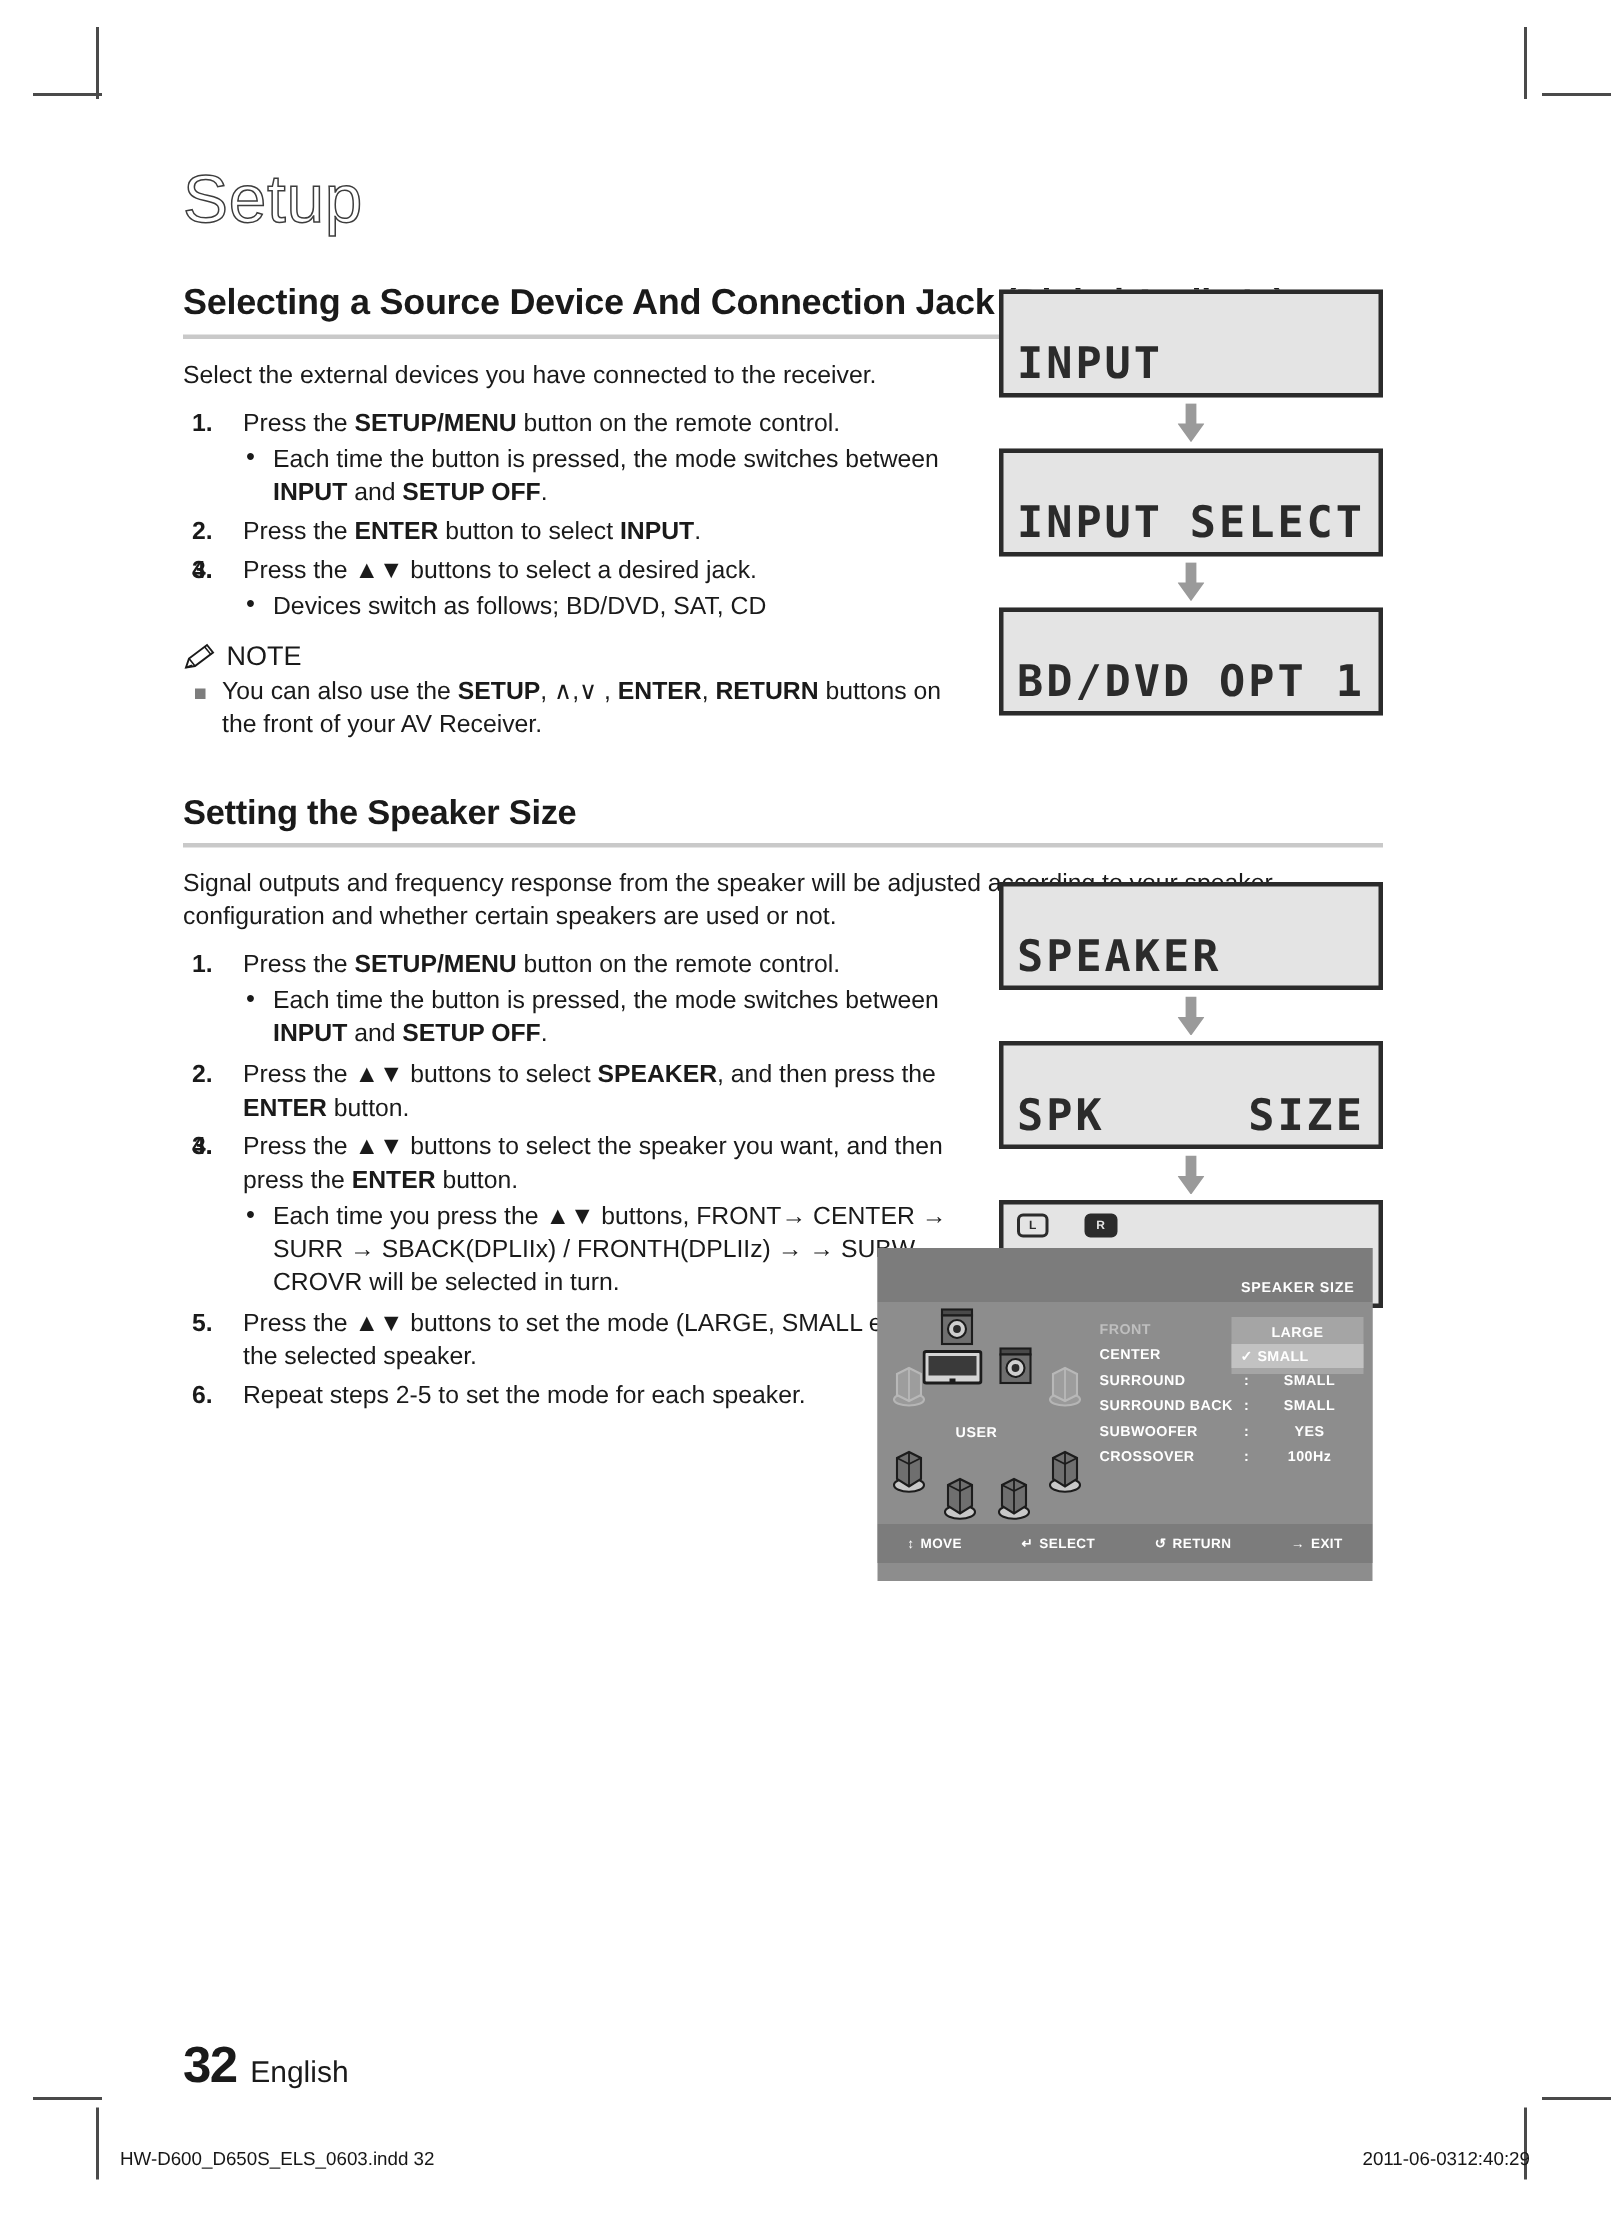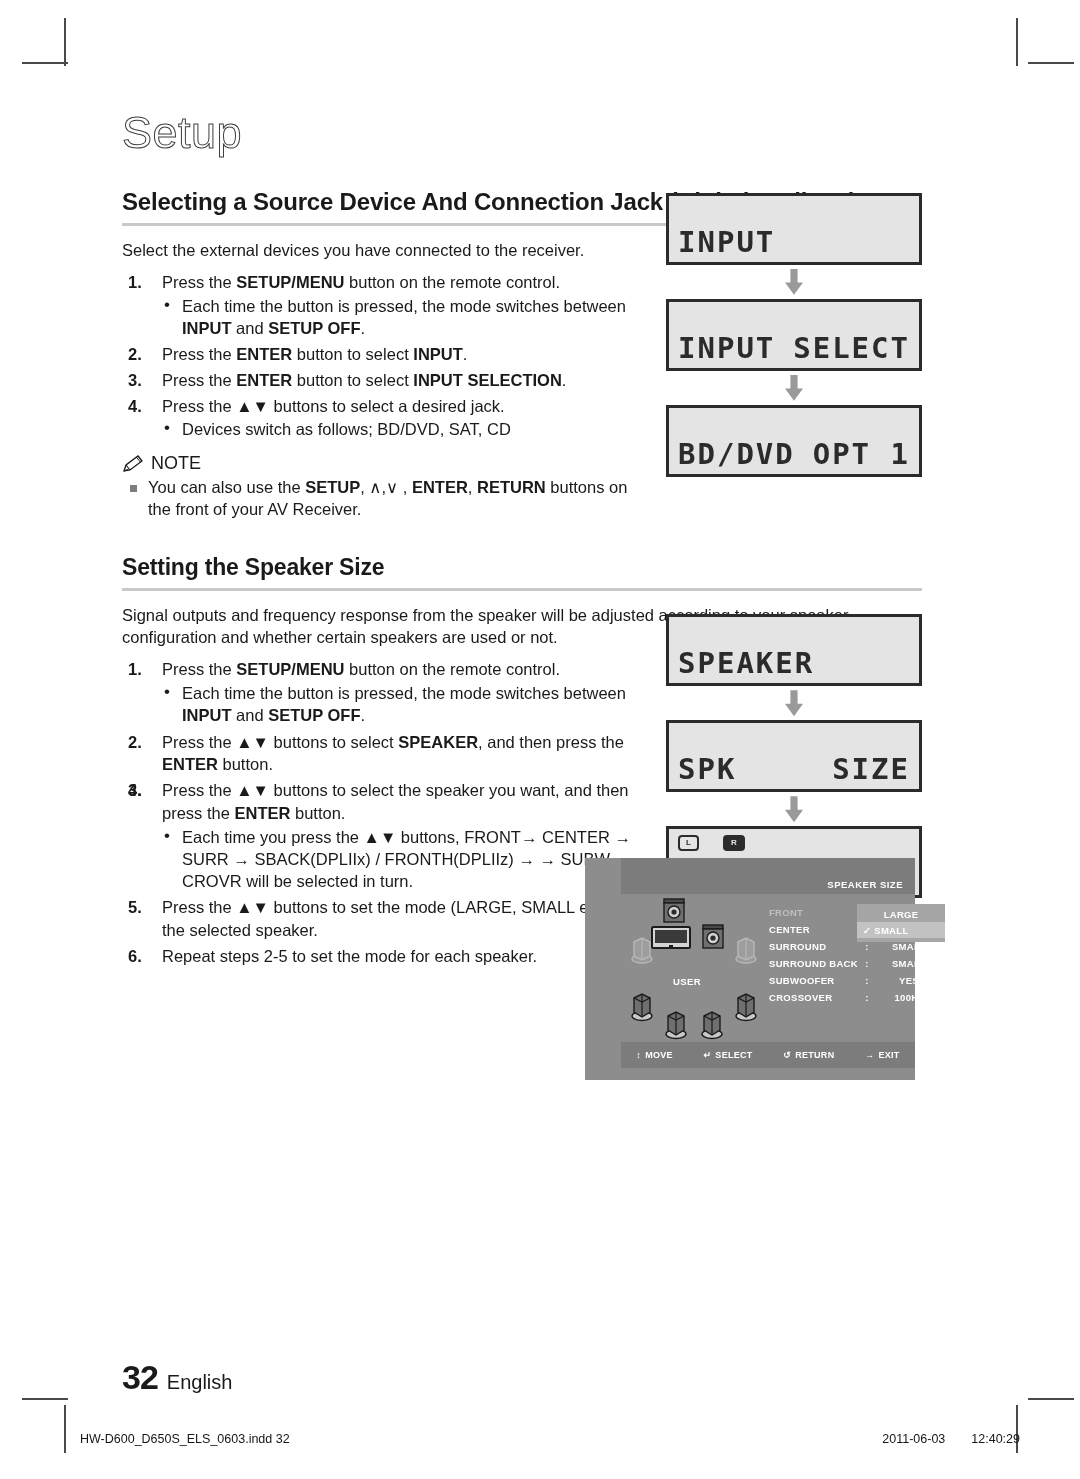--- a/index.html
+++ b/index.html
@@ -332,21 +332,21 @@
   .print-footer {
     position: absolute;
     left: 80px;
     right: 60px;
     top: 1432px;
     display: flex;
     justify-content: space-between;
     font-size: 12.5px;
     color: #161616;
   }
-  .print-footer .right { display: flex; gap: 26px; }
+  .print-footer .right { display: flex; }
 </style>
 </head>
 <body>
 
 <div class="crop v" style="left:64px; top:18px;"></div>
 <div class="crop h" style="left:22px; top:62px;"></div>
 <div class="crop v" style="left:1016px; top:18px;"></div>
 <div class="crop h" style="left:1028px; top:62px;"></div>
 <div class="crop v" style="left:64px; top:1405px;"></div>
 <div class="crop h" style="left:22px; top:1398px;"></div>
@@ -361,21 +361,21 @@
   <h2 class="topic">Selecting a Source Device And Connection Jack (Digital Audio In)</h2>
   <p class="intro">Select the external devices you have connected to the receiver.</p>
 
   <div class="row">
     <div class="textcol">
       <ol class="steps" id="topic1-steps">
           <li><span class="num">1.</span><span>Press the <b>SETUP/MENU</b> button on the remote control.</span><ul class="bullets">
               <li>Each time the button is pressed, the mode switches between <b>INPUT</b> and <b>SETUP OFF</b>.</li>
             </ul></li>
           <li><span class="num">2.</span><span>Press the <b>ENTER</b> button to select <b>INPUT</b>.</span></li>
-          <li><span class="num">3.</span><span>Press the <b>ENTER</b> button to select <b>INPUT SELECTION</b>.</span></li>
+          <li><span class="num">3.</span></li>
           <li><span class="num">4.</span><span>Press the ▲▼ buttons to select a desired jack.</span><ul class="bullets">
               <li>Devices switch as follows; BD/DVD, SAT, CD</li>
             </ul></li>
         </ol>
 
       <div class="note-head">
         <span class="pencil-icon">
           <svg viewBox="0 0 24 20" width="24" height="20">
             <path d="M2 17 L4 11 L16 2 L20 7 L8 16 Z" fill="#ffffff" stroke="#1a1a1a" stroke-width="1.3"></path>
             <path d="M4 11 L8 16" stroke="#1a1a1a" stroke-width="1.1"></path>
@@ -443,21 +443,21 @@
         </div>
         <div class="lcd">
           <div class="lcd-indicators">
             <span class="lcd-ind">L</span>
             <span class="lcd-ind filled">R</span>
           </div>
           <div class="lcd-text spread"><span>FRONT</span><span>SMALL</span></div>
         </div>
       </div>
 
-    <div class="osd" style="left:463px; top:200px;padding-left:36px;">
+    <div class="osd" style="left:463px; top:200px;">
       <div class="osd-top">
         <span class="osd-title">SPEAKER SIZE</span>
       </div>
 
       <div class="osd-body">
 
         <div class="spk-diagram">
 
           <div class="spk" style="left:33px; top:0px;">
             <svg width="24" height="26" viewBox="0 0 24 26">

